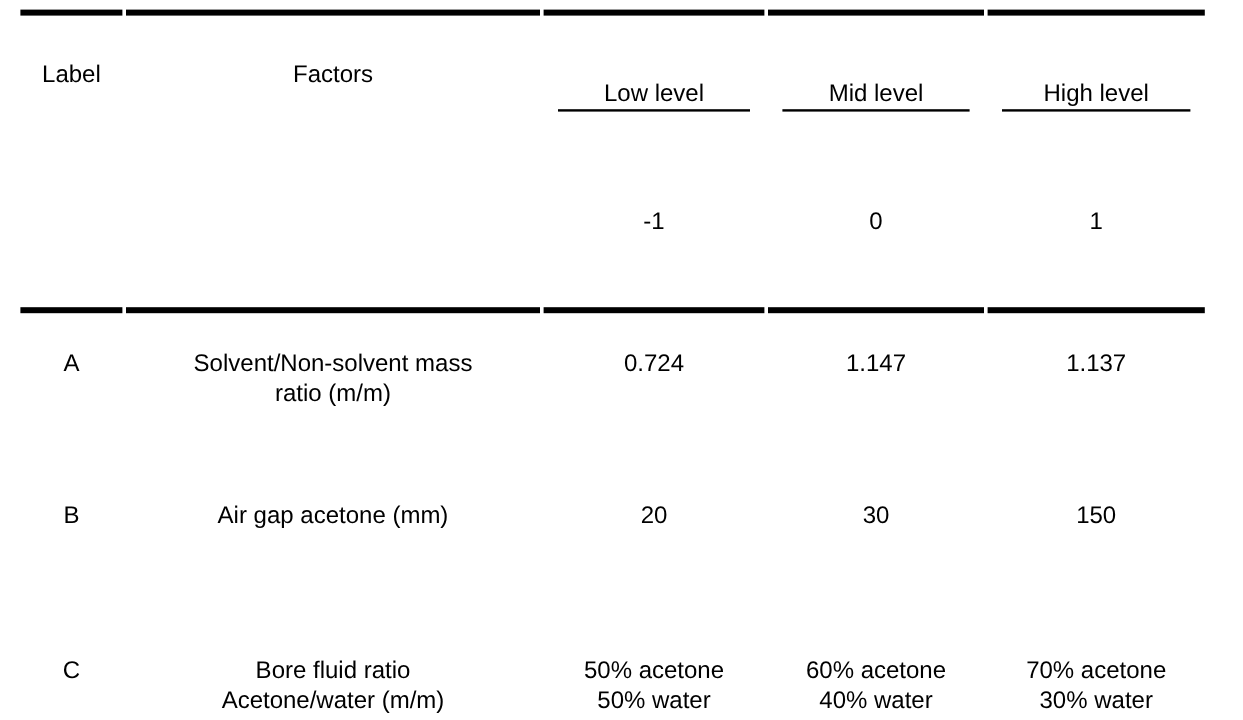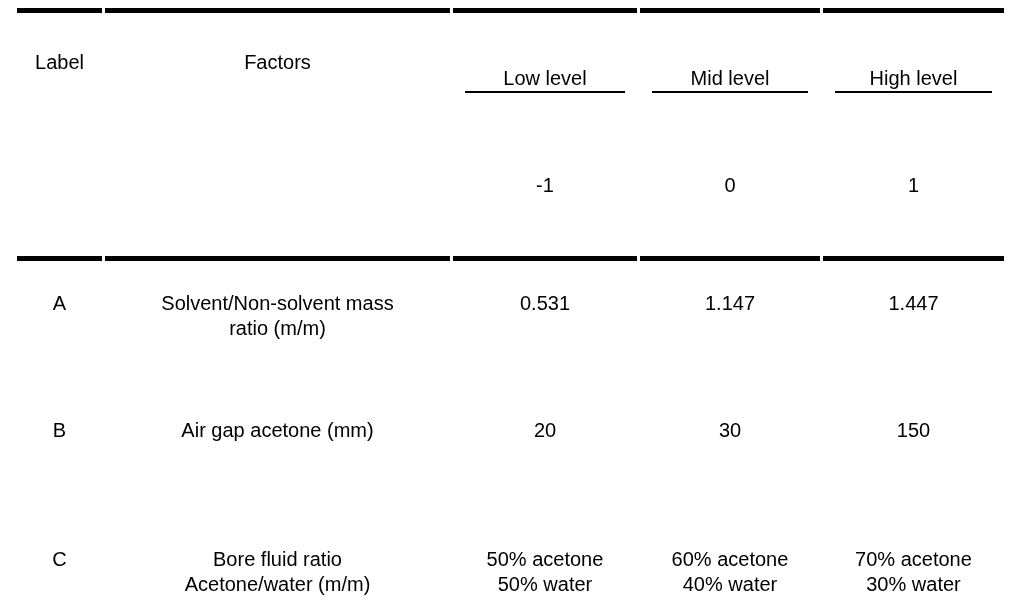--- a/index.html
+++ b/index.html
@@ -124,27 +124,27 @@
 
     <tr class="row-a">
       <td>
         <span class="cell-text">A</span>
       </td>
       <td>
         <span class="cell-text">Solvent/Non-solvent mass
 ratio (m/m)</span>
       </td>
       <td>
-        <span class="cell-text">0.531</span>
+        <span class="cell-text">0.724</span>
       </td>
       <td>
         <span class="cell-text">1.147</span>
       </td>
       <td>
-        <span class="cell-text">1.447</span>
+        <span class="cell-text">1.137</span>
       </td>
     </tr>
 
     <tr class="row-b">
       <td>
         <span class="cell-text">B</span>
       </td>
       <td>
         <span class="cell-text">Air gap acetone (mm)</span>
       </td>

